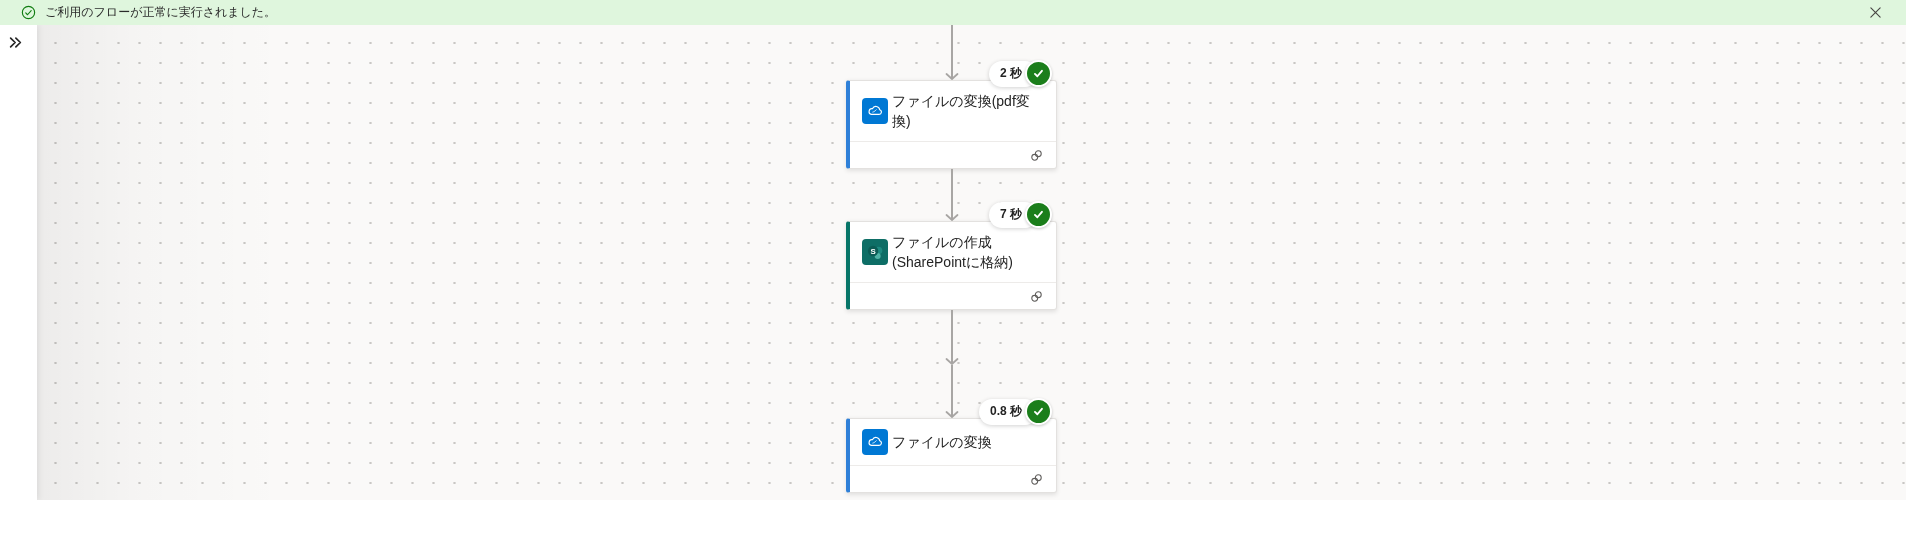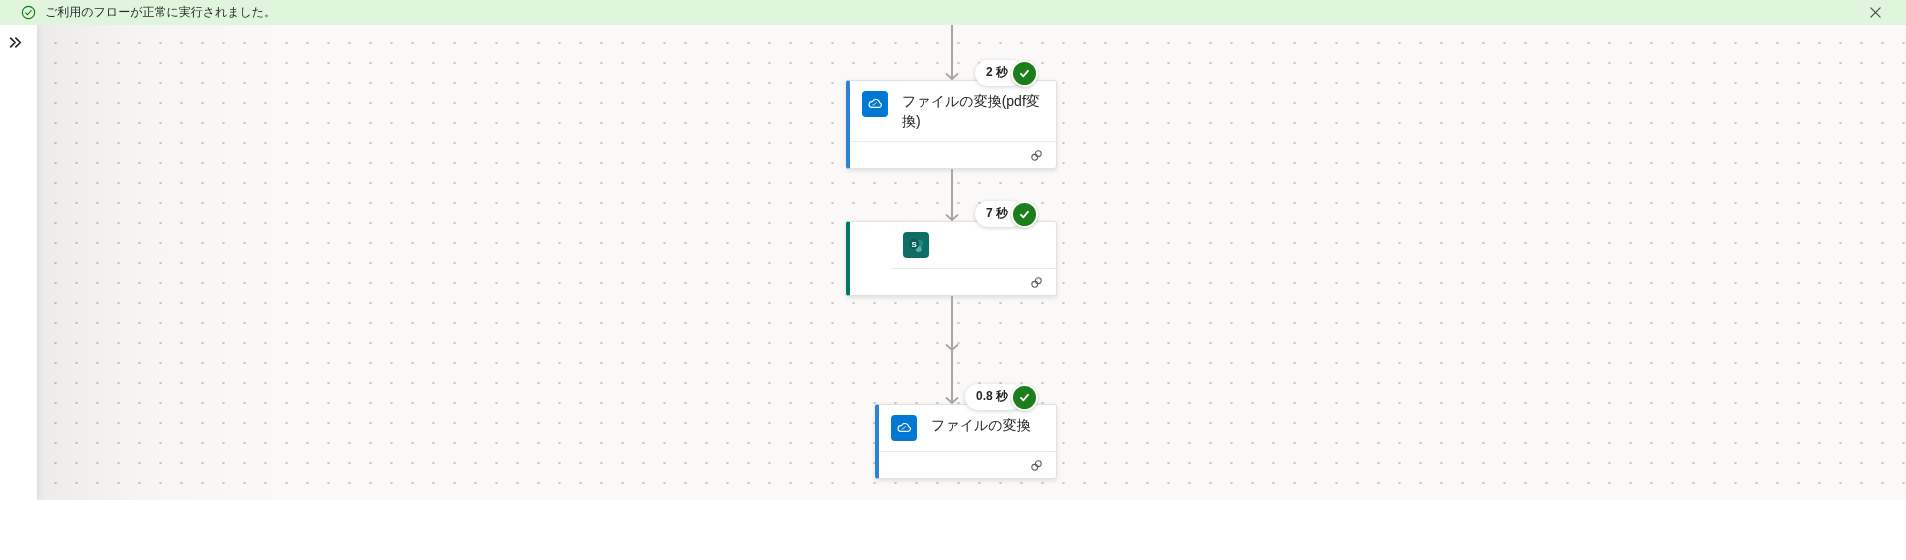--- a/index.html
+++ b/index.html
@@ -27,30 +27,30 @@
 
   
   .flow{position:absolute;left:809px;top:0;width:211px;display:flex;flex-direction:column;}
 
   .connector{position:relative;width:100%;flex:0 0 auto;}
   .connector .line{position:absolute;left:50%;margin-left:-1px;top:0;bottom:2px;width:2px;background:#A8A6A4;}
   .connector .arrowhead{position:absolute;left:50%;transform:translateX(-50%);bottom:0;display:block;}
 
   .card{position:relative;background:#fff;border:1px solid #E3E1DF;border-left:4px solid #2F80D8;
     border-radius:3px;box-shadow:0 1.5px 4px rgba(0,0,0,.10);box-sizing:border-box;cursor:pointer;}
-  .card-main{display:flex;gap:14px;padding:10px 10px 10px 12px;}
+  .card-main{display:flex;align-items:center;gap:4px;padding:10px 10px 10px 12px;}
   .card-icon{width:26px;height:26px;border-radius:4px;flex:0 0 26px;display:flex;
     align-items:center;justify-content:center;}
   .card-title{font-size:14px;line-height:20px;color:#242424;}
   .card-footer{border-top:1px solid #EDEBE9;height:26px;display:flex;align-items:center;
     justify-content:flex-end;padding-right:11px;}
   .link-btn{background:none;border:0;padding:1px;display:flex;cursor:pointer;}
 
   
-  .badge{position:absolute;top:-21px;right:18px;display:flex;align-items:flex-start;z-index:3;}
+  .badge{position:absolute;top:-21px;right:4px;display:flex;align-items:center;z-index:3;}
   .badge-duration{background:#fff;border-radius:13px;padding:4px 16px 5px 11px;font-size:12px;
     font-weight:700;color:#242424;box-shadow:0 1px 4px rgba(0,0,0,.18);margin-right:-13px;white-space:nowrap;}
   .badge-check{width:27px;height:27px;border-radius:50%;background:#1B7E1B;border:2px solid #fff;
     box-sizing:border-box;display:flex;align-items:center;justify-content:center;
     box-shadow:0 1px 3px rgba(0,0,0,.22);flex:0 0 auto;}
 </style>
 </head>
 <body>
 
 <div class="page">
@@ -120,40 +120,41 @@
       </button>
     </div>
   </div>
 
   <div class="connector" style="height: 52px;">
     <div class="line"></div>
     <svg class="arrowhead" width="14" height="7" viewBox="0 0 14 7">
       <path d="M1.5 1L7 6l5.5-5" fill="none" stroke="#A8A6A4" stroke-width="1.8" stroke-linecap="round"></path>
     </svg>
   </div>
-  <div class="card" style="border-left-color: rgb(7, 117, 104); padding-left: 41px;">
+  <div class="card" style="border-left-color: rgb(7, 117, 104);">
     <div class="badge">
       <span class="badge-duration">7 秒</span>
       <span class="badge-check">
         <svg viewBox="0 0 24 24" width="15" height="15">
           <path d="M6.3 12.6l3.9 3.8 7.3-8.7" fill="none" stroke="#fff" stroke-width="3" stroke-linecap="round" stroke-linejoin="round"></path>
         </svg>
       </span>
     </div>
     <div class="card-main">
       <span class="card-icon" style="background: rgb(14, 110, 102);">
 
         <svg viewBox="0 0 24 24" width="20" height="20">
           <circle cx="16.2" cy="10.2" r="4.6" fill="#1D8A80"></circle>
           <circle cx="15.2" cy="16.9" r="3.6" fill="#4FB3A7"></circle>
           <circle cx="9.7" cy="10.8" r="6.2" fill="#0B5C55"></circle>
           <text x="9.7" y="14.2" text-anchor="middle" font-size="9.5" font-weight="bold" font-family="Liberation Sans, sans-serif" fill="#fff">S</text>
         </svg>
 
       </span>
+      <span class="card-title">ファイルの作成 (SharePointに格納)</span>
     </div>
     <div class="card-footer">
       <button class="link-btn">
         <span style="display:flex;">
           <svg viewBox="0 0 20 20" width="15" height="15">
             <circle cx="7.6" cy="12.4" r="3.9" fill="none" stroke="#5F5D5B" stroke-width="1.4"></circle>
             <circle cx="12.4" cy="7.6" r="3.9" fill="none" stroke="#5F5D5B" stroke-width="1.4"></circle>
           </svg>
         </span>
       </button>
@@ -166,21 +167,21 @@
       <path d="M1.5 1L7 6l5.5-5" fill="none" stroke="#A8A6A4" stroke-width="1.8" stroke-linecap="round"></path>
     </svg>
   </div>
 
   <div class="connector" style="height: 53px;">
     <div class="line"></div>
     <svg class="arrowhead" width="14" height="7" viewBox="0 0 14 7">
       <path d="M1.5 1L7 6l5.5-5" fill="none" stroke="#A8A6A4" stroke-width="1.8" stroke-linecap="round"></path>
     </svg>
   </div>
-  <div class="card" style="border-left-color: rgb(47, 128, 216); margin-left: 29px;">
+  <div class="card" style="border-left-color: rgb(47, 128, 216);">
     <div class="badge">
       <span class="badge-duration">0.8 秒</span>
       <span class="badge-check">
         <svg viewBox="0 0 24 24" width="15" height="15">
           <path d="M6.3 12.6l3.9 3.8 7.3-8.7" fill="none" stroke="#fff" stroke-width="3" stroke-linecap="round" stroke-linejoin="round"></path>
         </svg>
       </span>
     </div>
     <div class="card-main">
       <span class="card-icon" style="background: rgb(0, 120, 212);">

